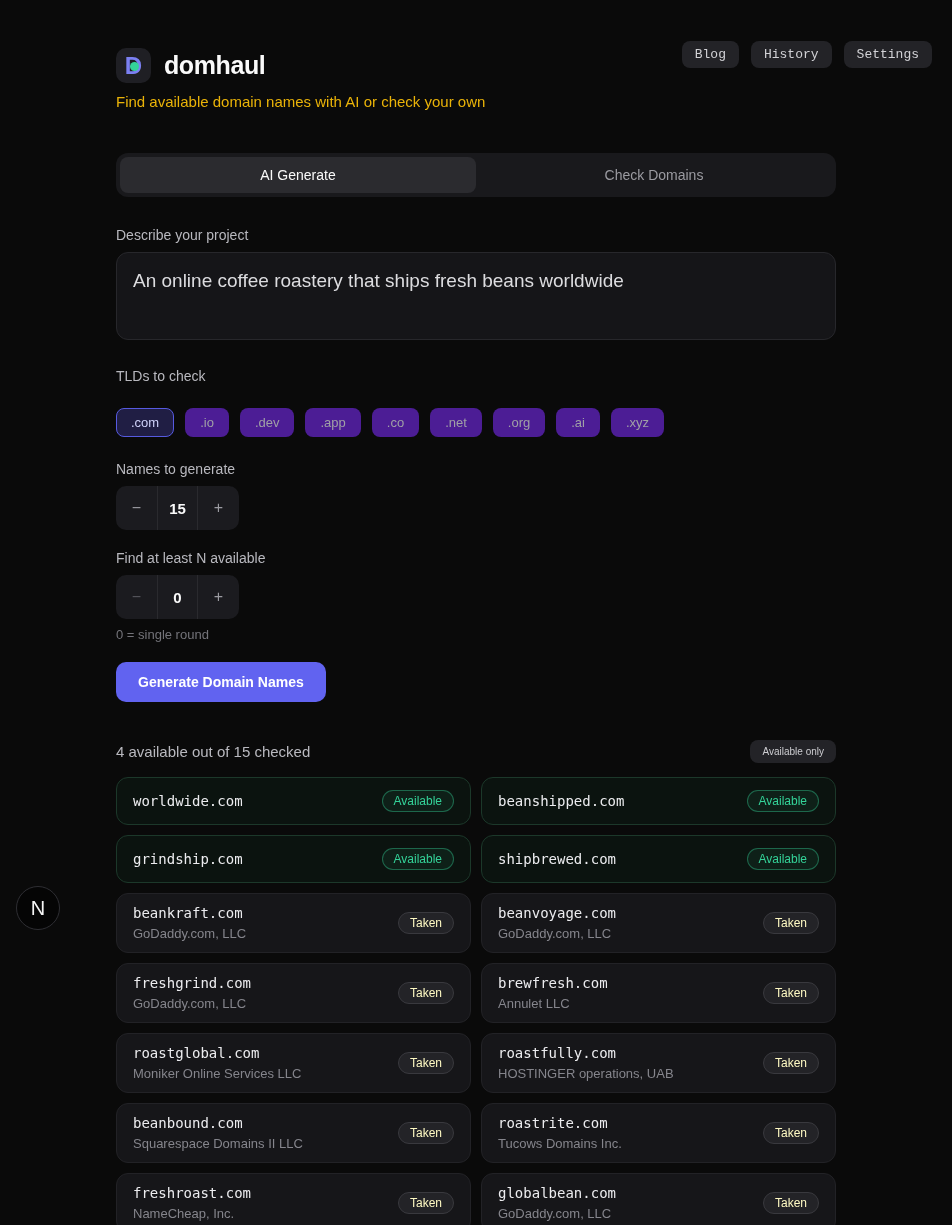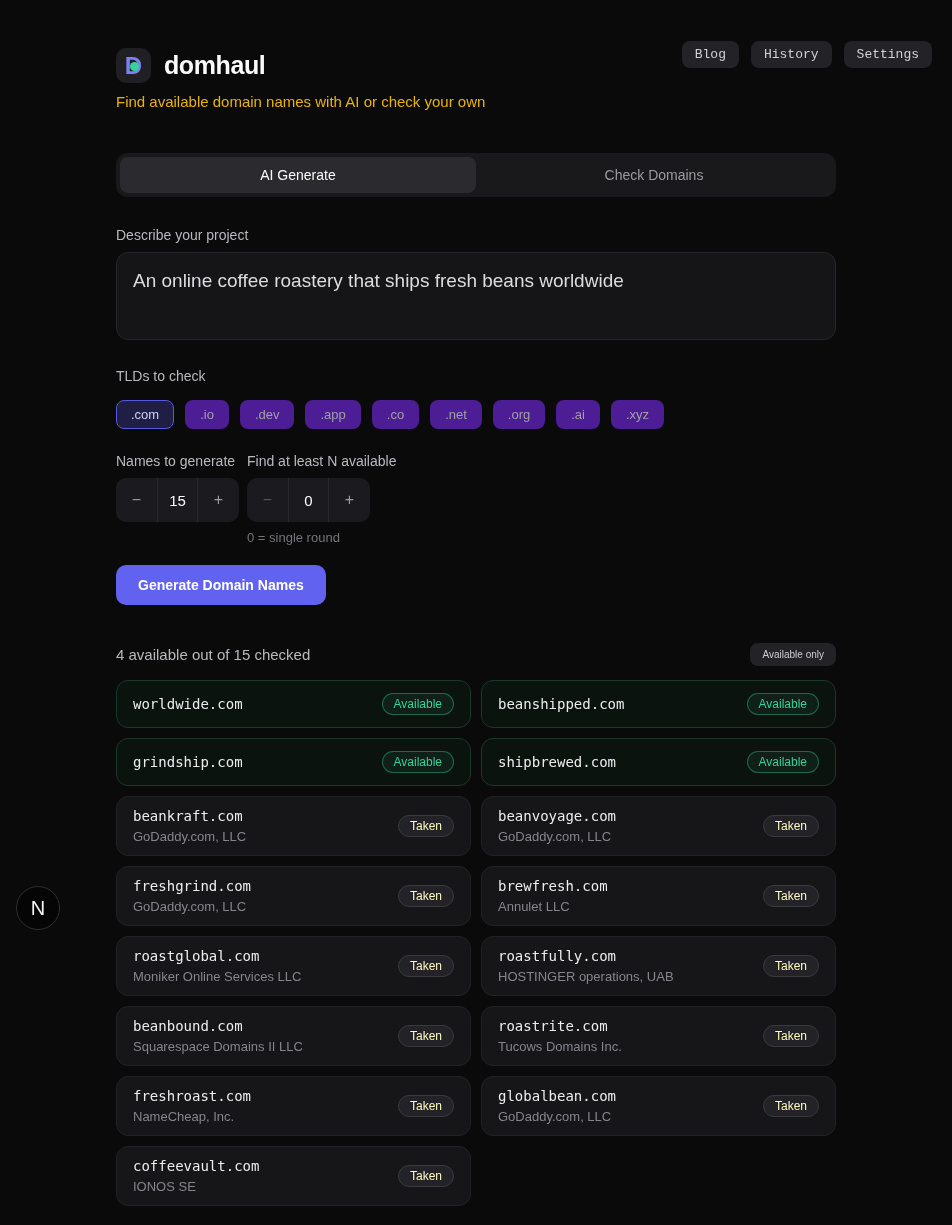--- a/index.html
+++ b/index.html
@@ -40,43 +40,43 @@
 
   .field-label { display:block; font-size:14px; color:#b9b9bf; }
   .lbl-project { margin-top:30px; }
   .project-input {
     margin-top:9px; width:720px; height:88px; resize:none;
     background:#151518; border:1px solid #27272b; border-radius:12px;
     color:#dcdcdf; font-family:inherit; font-size:19px; padding:15px 16px;
     outline:none; line-height:1.35;
   }
   .lbl-tlds { margin-top:24px; }
-  .chips { margin-top:16px; display:flex; gap:11px; }
+  .chips { margin-top:24px; display:flex; gap:11px; }
   .chip {
     background:#4c1d95; color:#a0a0a6; border:1px solid transparent;
     border-radius:8px; font-family:inherit; font-size:13px; padding:7px 14px;
     cursor:pointer; line-height:1;
   }
   .chip.selected { background:#201e44; border-color:#565ae0; color:#cfd2fa; }
 
-  .steppers-row { margin-top:24px; display:flex; gap:8px; }
+  .steppers-row { margin-top:24px; display:flex; gap:20px;flex-direction:column; }
   .stepper-group { display:flex; flex-direction:column; }
   .stepper {
     margin-top:9px; display:flex; background:#1b1b1f; border-radius:10px;
     height:44px; width:123px; overflow:hidden; align-items:stretch;
   }
   .step-btn {
     width:41px; border:none; background:transparent; color:#9b9ba1;
     font-family:inherit; font-size:16px; cursor:pointer;
   }
   .step-btn.disabled { color:#55555b; }
   .step-val {
     width:41px; display:flex; align-items:center; justify-content:center;
     font-size:15px; color:#fafafa;
-    border-left:1px solid #2a2a2e; border-right:1px solid #2a2a2e;
+    border-left:1px solid #2a2a2e; border-right:1px solid #2a2a2e;font-weight:bold;
   }
   .step-hint { margin-top:8px; font-size:13px; color:#74747a; }
 
   .generate-btn {
     margin-top:20px; background:#6163f0; color:#ffffff; border:none;
     border-radius:10px; font-family:inherit; font-size:14px; font-weight:700;
     padding:12px 22px; cursor:pointer; display:inline-block;
   }
 
   .results-header {

